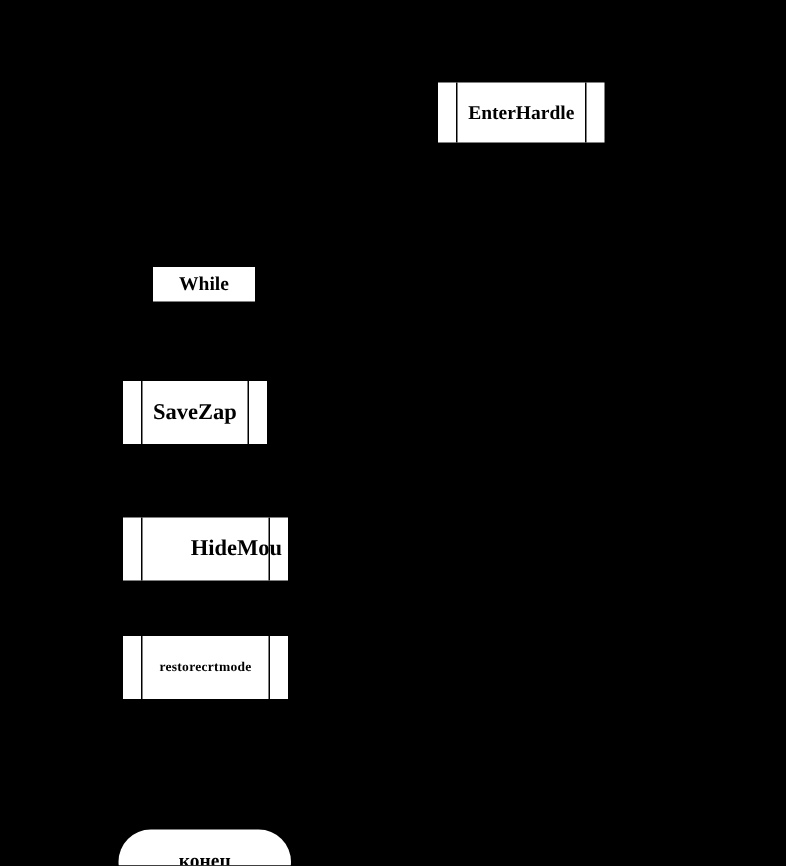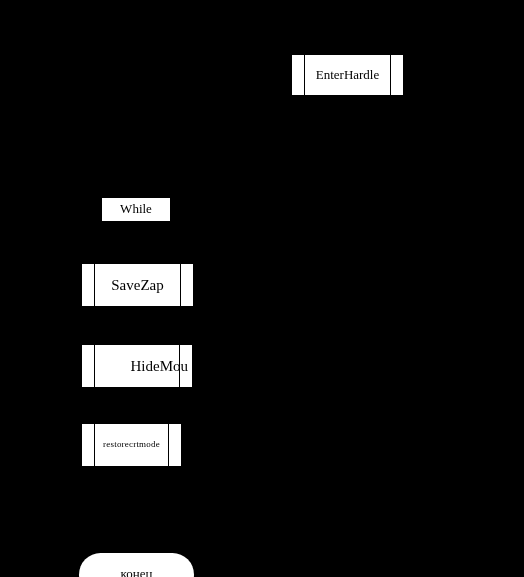--- a/index.html
+++ b/index.html
@@ -44,20 +44,21 @@
     background: #000000;
   }
   .node.process .rule.left  { left: 12px; }
   .node.process .rule.right { right: 12px; }
 
   .node .label {
     position: relative;
     z-index: 2;
     padding: 0 4px;
     white-space: nowrap;
+    font-weight: bold;
   }
 
   
   .node.rect {
     background: #ffffff;
   }
 
   
   .node.terminal {
     background: #ffffff;
@@ -75,37 +76,37 @@
 <body>
 
 <div id="canvas">
 
   <div class="node process t-md" style="left:292px; top:55px; width:111px; height:40px;">
     <span class="rule left"></span>
     <span class="rule right"></span>
     <span class="label">EnterHardle</span>
   </div>
 
-  <div class="node rect t-md" style="left:102px; top:198px; width:68px; height:23px;">
+  <div class="node rect t-md" style="left:102px; top:178px; width:68px; height:23px;">
     <span class="label">While</span>
   </div>
 
-  <div class="node process t-lg" style="left:82px; top:264px; width:111px; height:42px;">
+  <div class="node process t-lg" style="left:82px; top:254px; width:96px; height:42px;">
     <span class="rule left"></span>
     <span class="rule right"></span>
     <span class="label">SaveZap</span>
   </div>
 
   <div class="node process t-lg" style="left:82px; top:345px; width:110px; height:42px;justify-content:flex-end;">
     <span class="rule left"></span>
     <span class="rule right"></span>
     <span class="label">HideMou</span>
   </div>
 
-  <div class="node process t-sm" style="left:82px; top:424px; width:99px; height:42px;">
+  <div class="node process t-sm" style="left:82px; top:424px; width:110px; height:42px;">
     <span class="rule left"></span>
     <span class="rule right"></span>
     <span class="label">restorecrtmode</span>
   </div>
 
   <div class="node terminal t-cyr" style="left:79px; top:505px; width:115px; height:43px;">
     <span class="label">конец</span>
   </div>
 
 </div>

